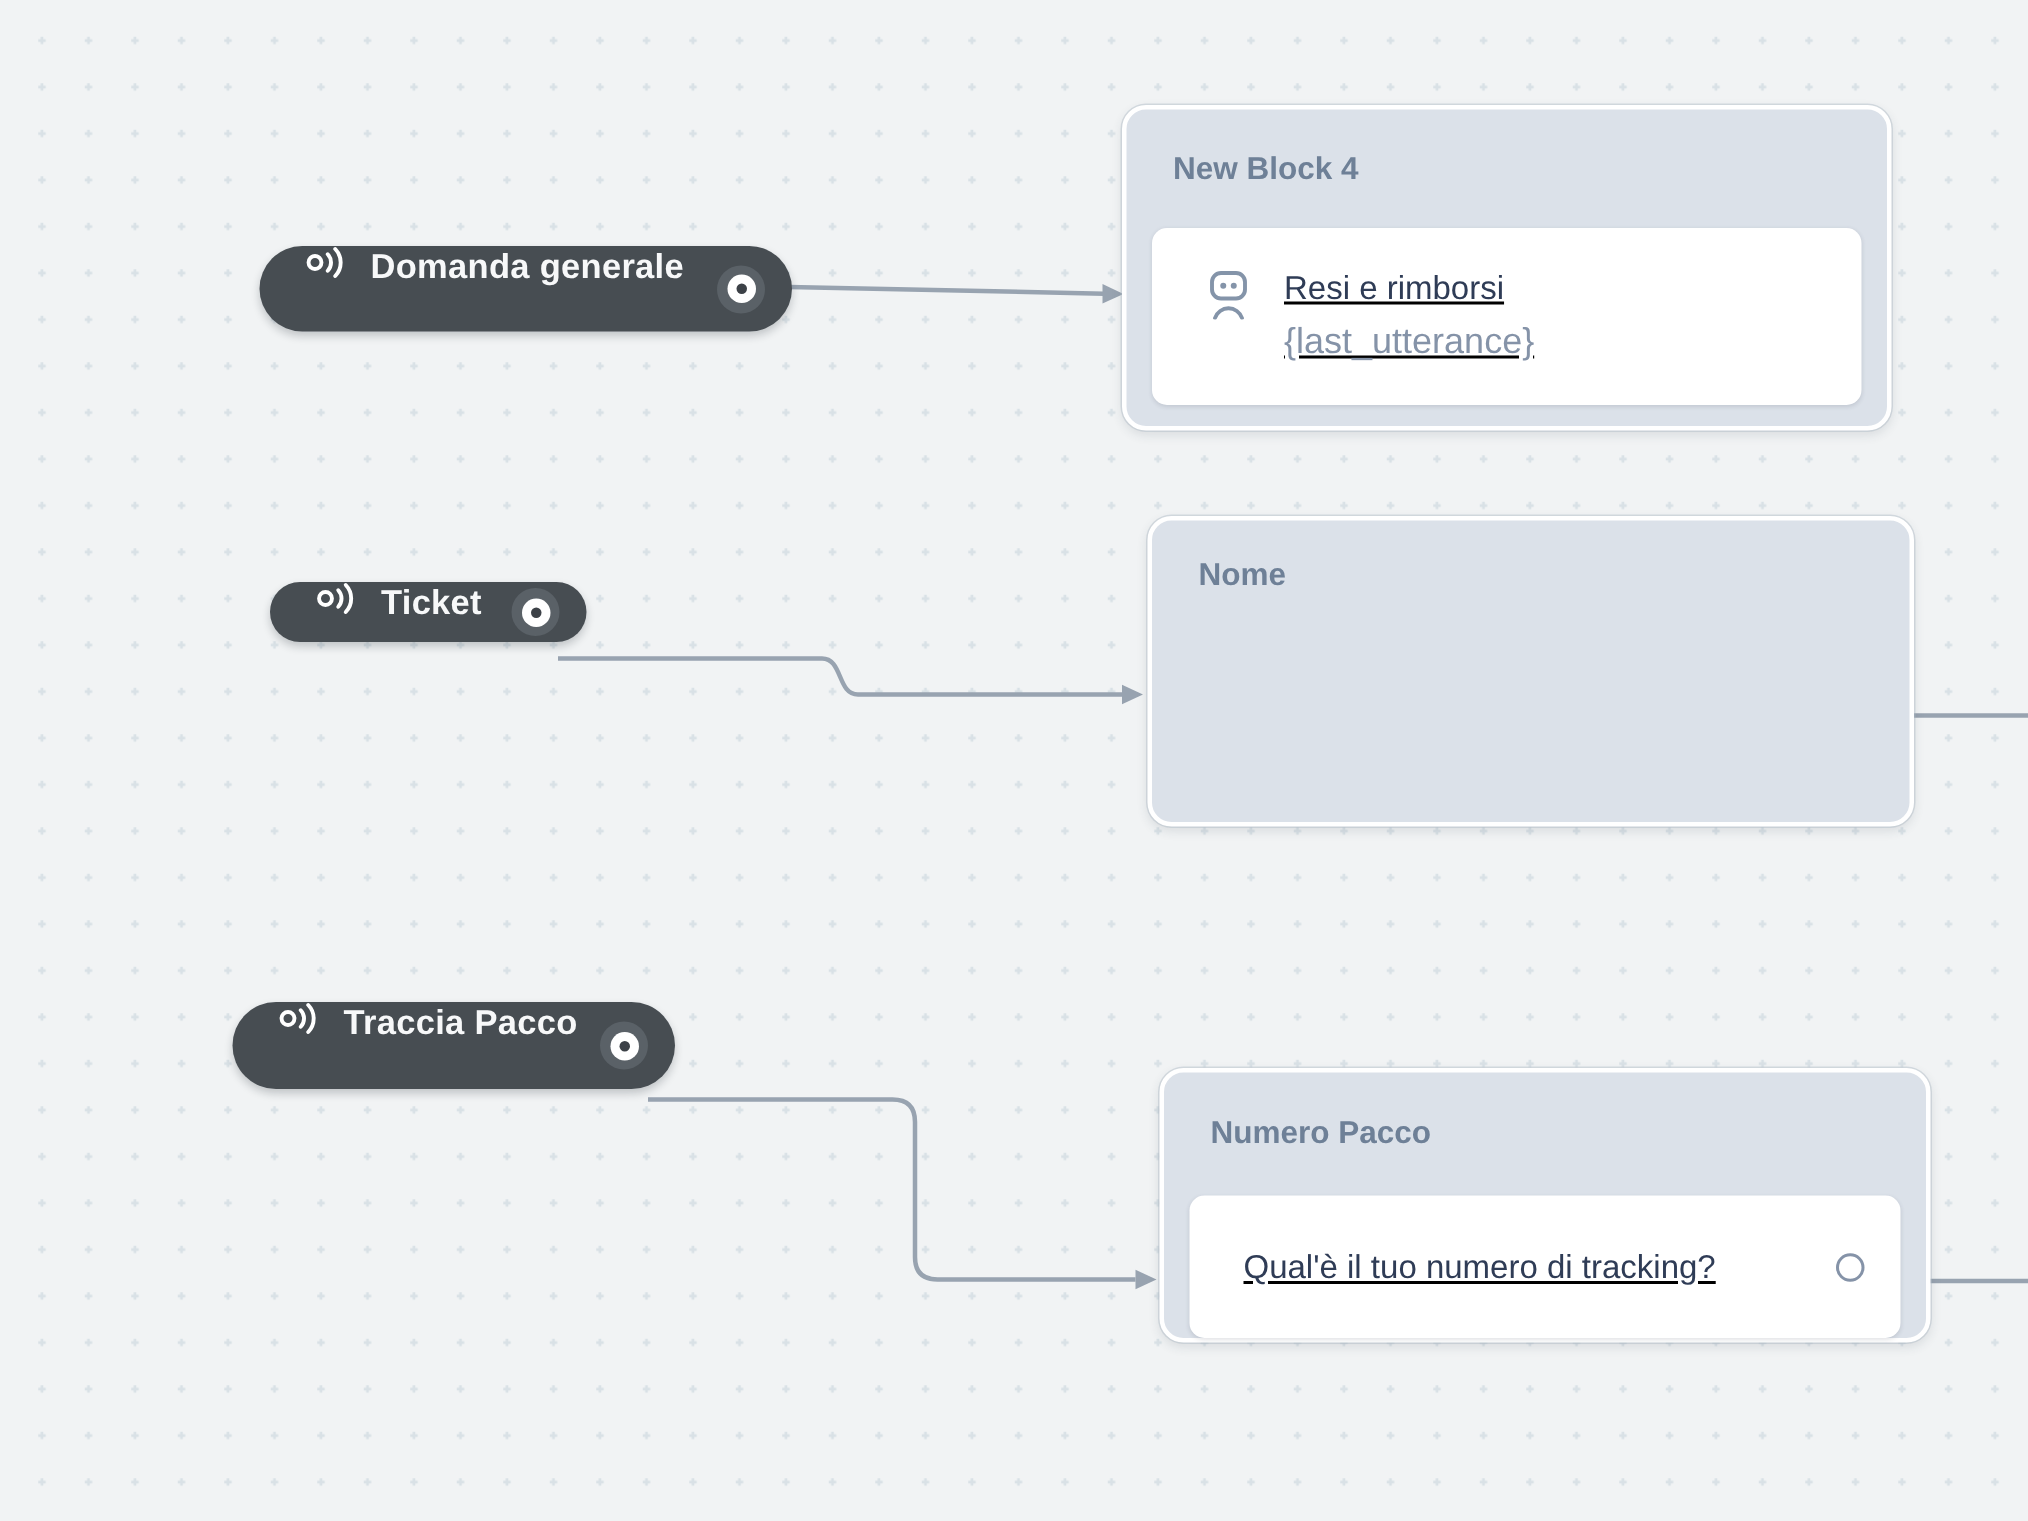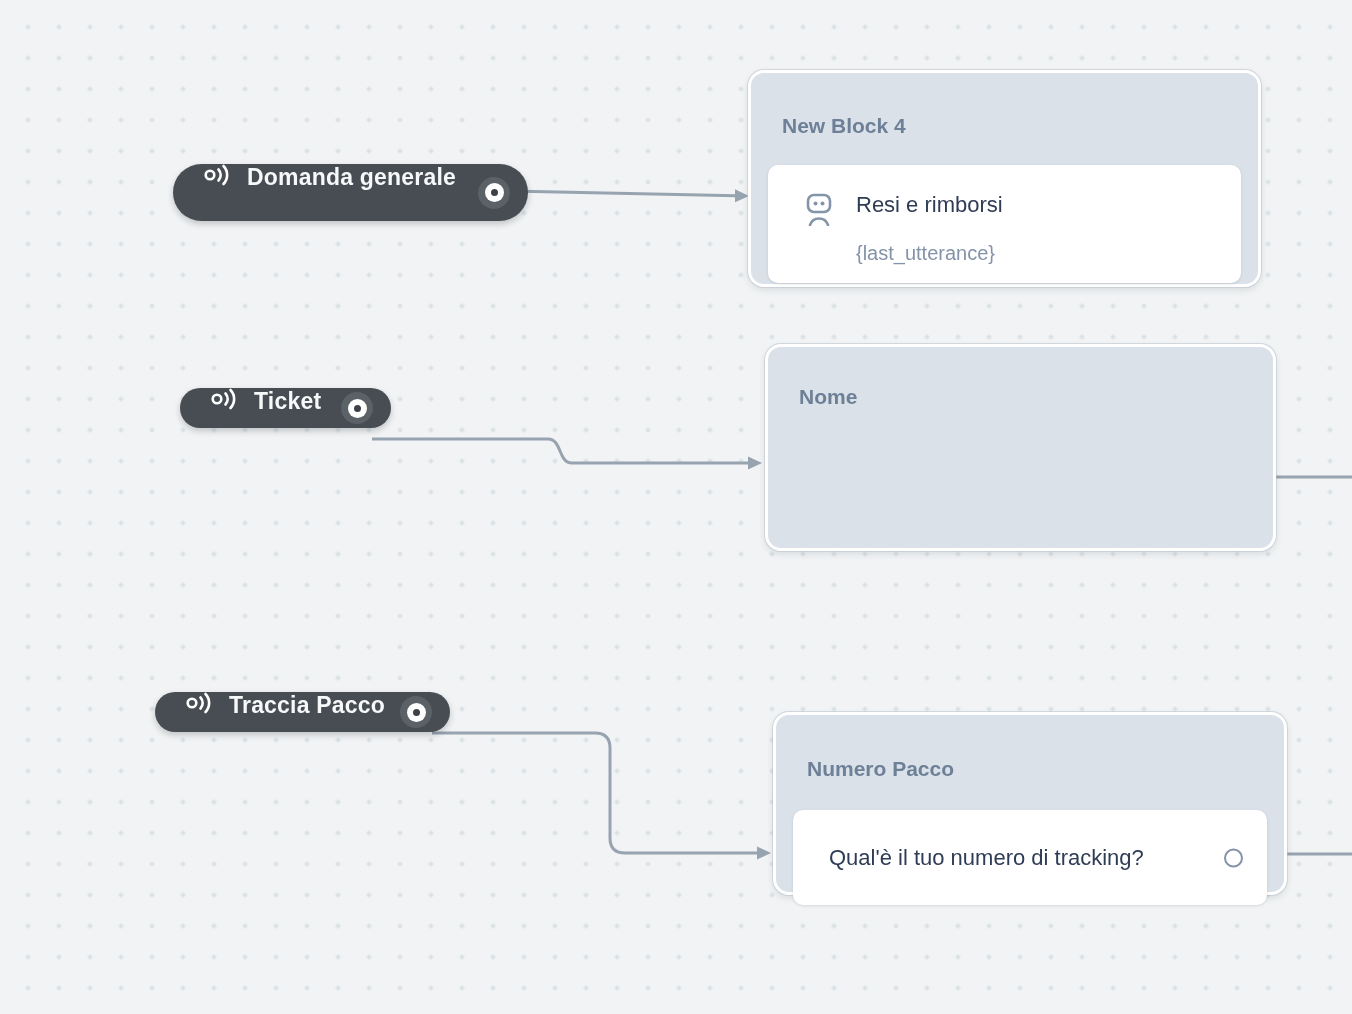--- a/index.html
+++ b/index.html
@@ -36,34 +36,34 @@
     width:19px;height:19px;border-radius:50%;background:#ffffff;
     display:flex;align-items:center;justify-content:center;
   }
   .pill-port-dot{width:7px;height:7px;border-radius:50%;background:var(--port-dot);}
 
   
   .block{
     position:absolute;background:var(--block-bg);
     border:3px solid var(--block-border);border-radius:16px;
     box-shadow:0 0 0 1px rgba(175,186,198,.45),0 3px 7px rgba(40,55,70,.12);
-    padding:13px 17px;z-index:3;
+    padding:0 17px;z-index:3;
   }
   .block-header{
     display:flex;align-items:center;padding-left:14px;
     color:var(--block-title-text);font-size:21px;font-weight:600;cursor:pointer;
   }
   .card{
     position:relative;background:var(--card-bg);border-radius:10px;
-    box-shadow:0 1px 3px rgba(50,60,75,.14);cursor:pointer;
+    box-shadow:0 1px 3px rgba(50,60,75,.14);cursor:pointer;text-decoration:underline;
   }
   .card-row{display:flex;align-items:flex-start;height:100%;padding-left:36px;}
   .card-col{display:flex;flex-direction:column;justify-content:center;height:100%;padding-left:36px;}
   .card-title{color:var(--card-title-text);font-size:22px;line-height:30px;}
-  .card-variable{color:var(--card-variable-text);font-size:20px;line-height:26px;margin-top:20px;}
+  .card-variable{color:var(--card-variable-text);font-size:24px;line-height:26px;margin-top:8px;}
   .card-port{
     position:absolute;top:50%;transform:translateY(-50%);
     width:19px;height:19px;border-radius:50%;background:#fff;
     border:2.5px solid var(--card-variable-text);cursor:crosshair;
   }
 
   
   .edge-path{stroke:var(--edge);stroke-width:3;fill:none;}
   .edge-arrow{fill:var(--edge);stroke:none;}
   .dot-plus{stroke:var(--dot);stroke-width:1.8;}
@@ -127,21 +127,21 @@
       <path class="i-stroke" stroke-linecap="round" d="M20.5 2 a13 13 0 0 1 0 18"></path>
     </svg>
     <span class="intent-label">Ticket</span>
     <span class="pill-port">
       <span class="pill-port-inner">
         <span class="pill-port-dot"></span>
       </span>
     </span>
   </div>
 
-  <div class="intent-pill" style="left:155px;top:692px;width:295px;height:40px">
+  <div class="intent-pill" style="left:155px;top:668px;width:295px;height:58px">
     <svg class="intent-icon" width="28" height="22" viewBox="0 0 28 22">
       <circle class="i-stroke" cx="7" cy="11" r="4.3"></circle>
       <path class="i-stroke" stroke-linecap="round" d="M15.5 5.5 a8 8 0 0 1 0 11"></path>
       <path class="i-stroke" stroke-linecap="round" d="M20.5 2 a13 13 0 0 1 0 18"></path>
     </svg>
     <span class="intent-label">Traccia Pacco</span>
     <span class="pill-port">
       <span class="pill-port-inner">
         <span class="pill-port-dot"></span>
       </span>

